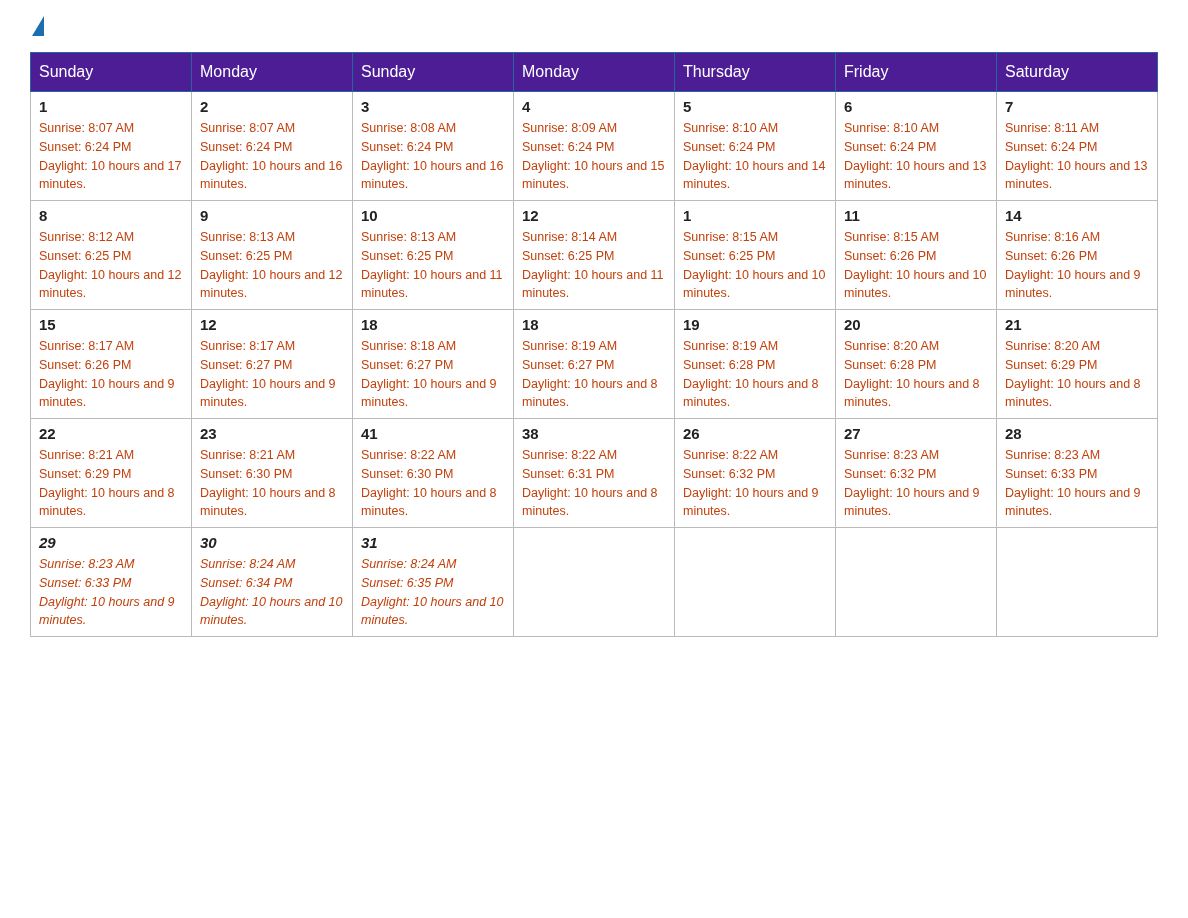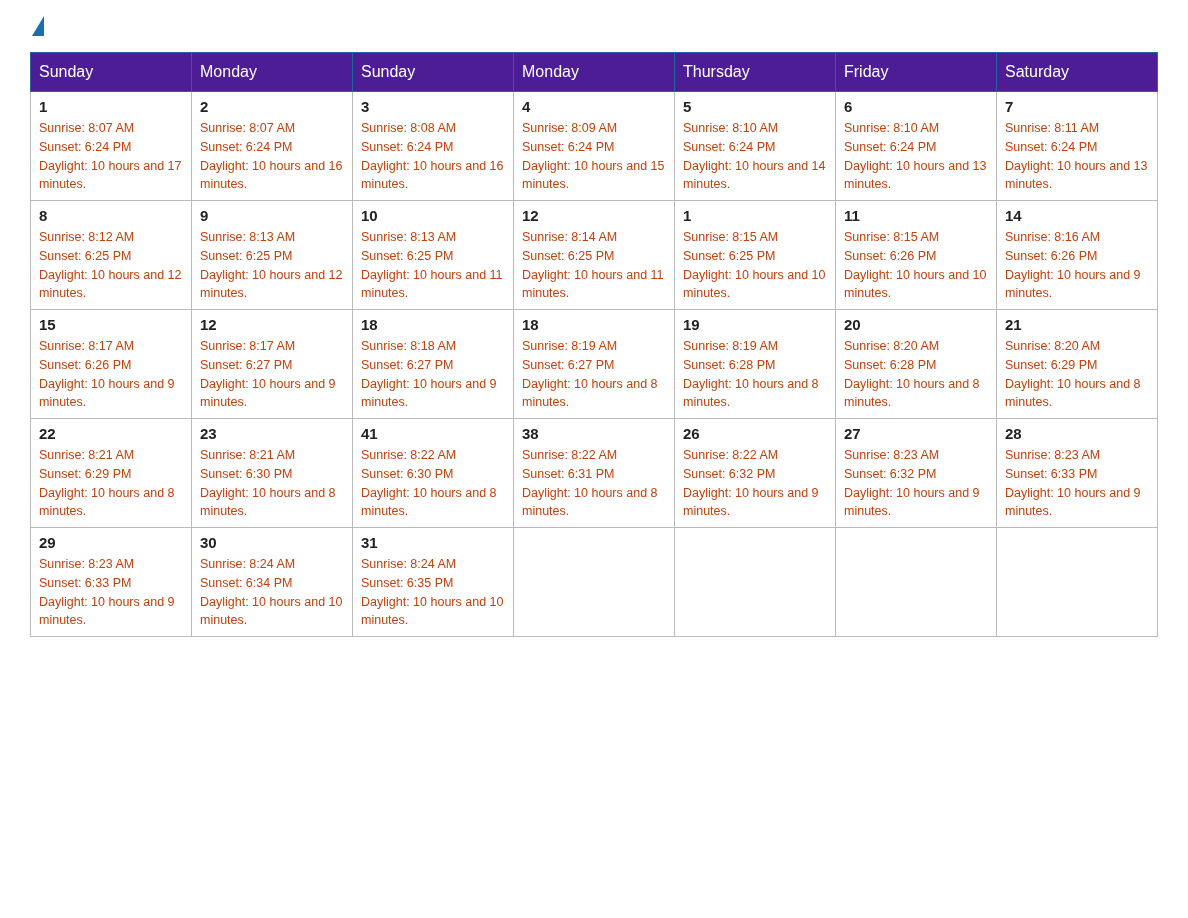--- a/index.html
+++ b/index.html
@@ -93,20 +93,21 @@
     .day-info {
       font-size: 12.5px;
       line-height: 1.5;
       color: #c2410c;
     }
     .empty-cell {
       background: #fff;
     }
     tr:last-child td {
       border-bottom: 1px solid #bbb;
+      font-style: italic;
     }
   </style>
 </head>
 <body>
 
 <div class="header">
   <div class="logo">
     <div class="logo-text">
       <span class="logo-general"></span>
       <div class="logo-triangle"></div>

